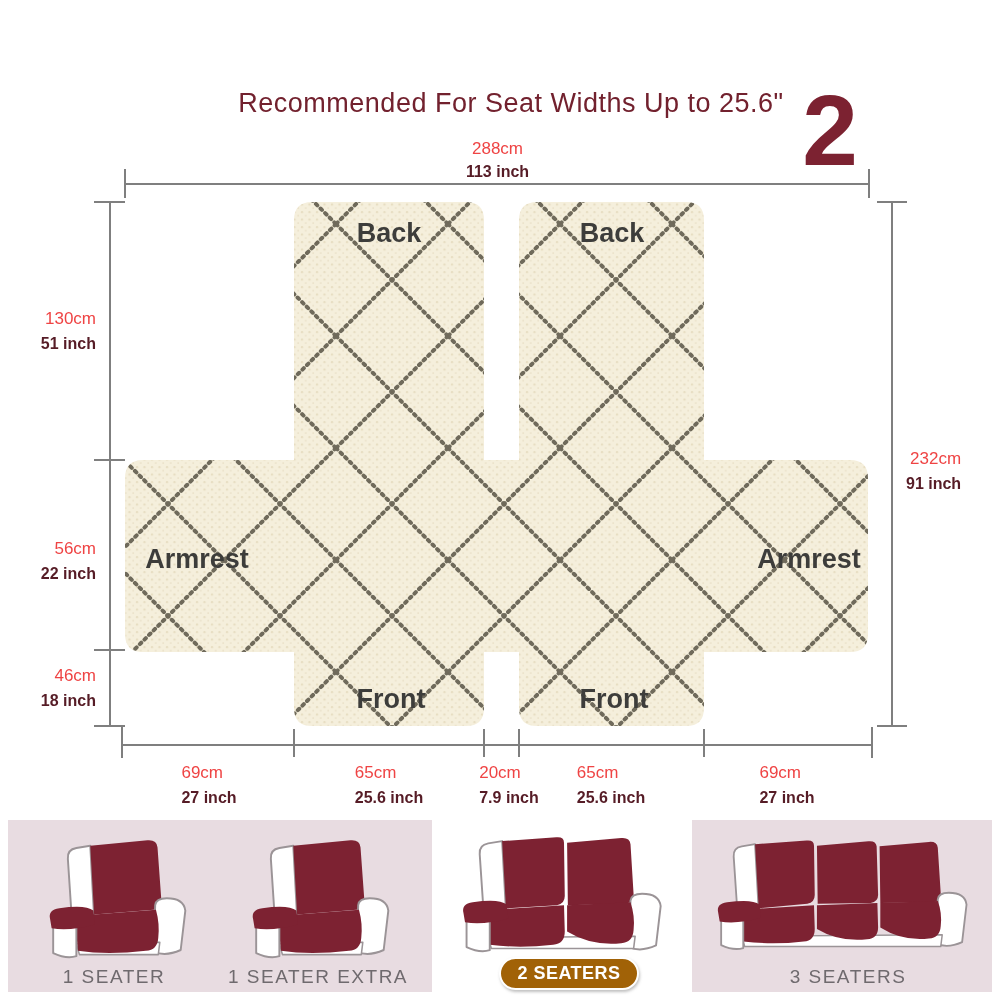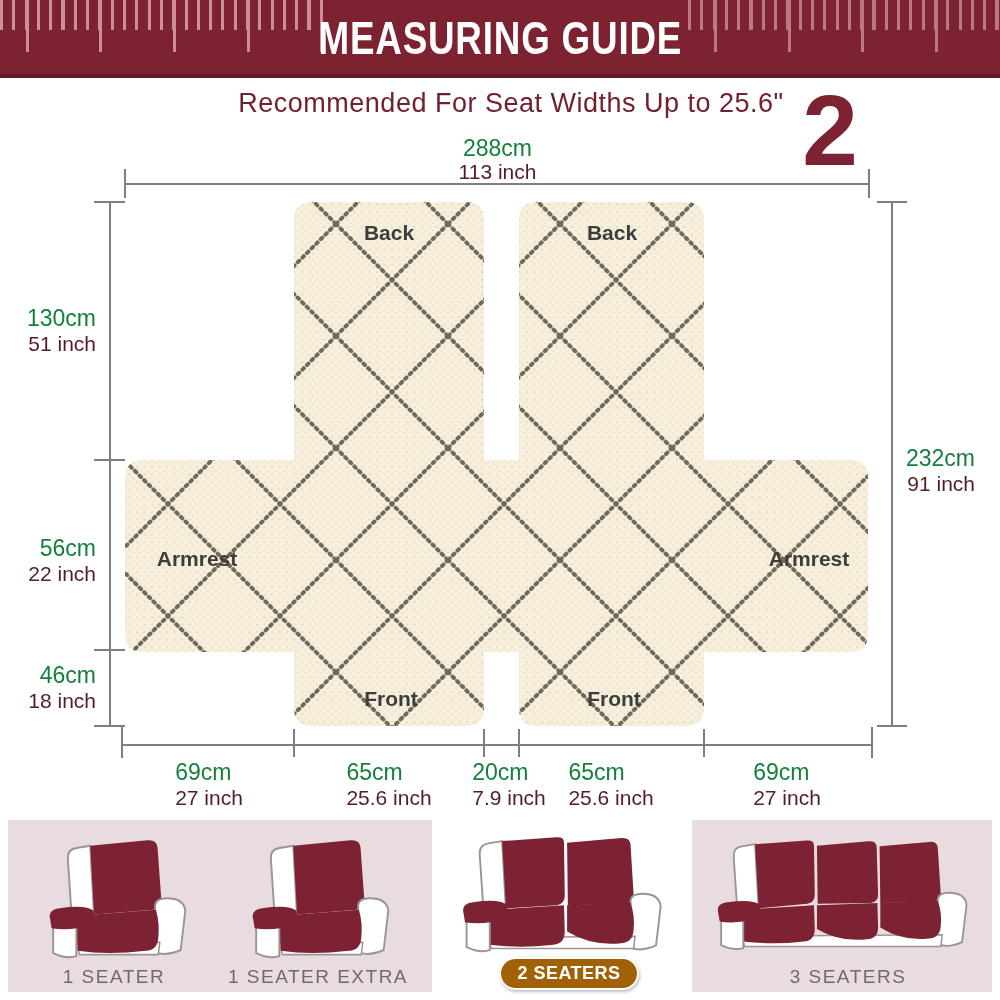--- a/index.html
+++ b/index.html
@@ -26,53 +26,42 @@
   .badge-box{position:absolute;left:822px;top:124px;width:170px;height:46px;background:#7C2231;
     box-shadow:2px 3px 4px rgba(120,120,120,.35);}
   .badge-label{position:absolute;left:30px;top:5px;width:140px;text-align:center;color:#fff;
     font-size:36px;font-weight:bold;transform:scaleX(.85);transform-origin:left center;white-space:nowrap;}
   .badge-num{position:absolute;left:790px;top:84px;width:80px;text-align:center;
     font-size:100px;line-height:92px;font-weight:bold;}
   .badge-num .stroke{position:absolute;left:0;top:0;width:80px;color:#fff;-webkit-text-stroke:10px #ffffff;}
   .badge-num .fill{position:absolute;left:0;top:0;width:80px;color:#7C2231;}
   
   .dline{position:absolute;background:#7F7F7F;}
-  .dim-cm{color:#15803d;font-size:23px;line-height:25px;}
-  .dim-in{color:#561C26;font-size:21px;line-height:25px;font-weight:normal;}
+  .dim-cm{color:#ef4444;font-size:17px;line-height:25px;}
+  .dim-in{color:#561C26;font-size:16px;line-height:25px;font-weight:bold;}
   .tdim{position:absolute;left:125px;width:745px;text-align:center;}
   .bdim{position:absolute;top:760px;transform:translateX(-50%);text-align:left;white-space:nowrap;}
   .ldim{position:absolute;right:904px;text-align:right;white-space:nowrap;}
   .rdim{position:absolute;left:906px;top:446px;text-align:right;white-space:nowrap;}
   
-  .cover-label{position:absolute;transform:translate(-50%,-50%);color:#3D3D3B;font-size:21px;font-weight:bold;white-space:nowrap;text-align:center;}
+  .cover-label{position:absolute;transform:translate(-50%,-50%);color:#3D3D3B;font-size:27px;font-weight:bold;white-space:nowrap;text-align:center;}
   
   .panel{position:absolute;top:820px;height:172px;background:#E8DCE1;}
   .variant-label{position:absolute;top:966px;transform:translateX(-50%);color:#6F6A6E;
     font-size:19px;letter-spacing:1.5px;white-space:nowrap;}
   .pill{position:absolute;left:499px;top:957px;width:136px;height:29px;background:#a16207;border:2px solid #ffffff;
     border-radius:17px;box-shadow:1px 2px 3px rgba(100,100,100,.4);color:#fff;font-size:18px;font-weight:bold;
     letter-spacing:.5px;text-align:center;line-height:29px;box-sizing:content-box;}
   .chair{position:absolute;}
 </style>
 </head>
 <body>
 
 <div class="canvas">
 
-  <div class="header">
-    <div class="ticks left">
-        <div class="short"></div>
-        <div class="long"></div>
-      </div>
-    <div class="ticks right">
-        <div class="short"></div>
-        <div class="long"></div>
-      </div>
-    <div class="title"><span class="condense">MEASURING GUIDE</span></div>
-  </div>
 
   <div class="subtitle">Recommended For Seat Widths Up to 25.6"</div>
 
   <div class="badge-num">
     <span class="stroke">2</span>
     <span class="fill">2</span>
   </div>
 
   <svg style="position:absolute;left:120px;top:198px;" width="752" height="532" viewBox="120 198 752 532">
     <defs>

